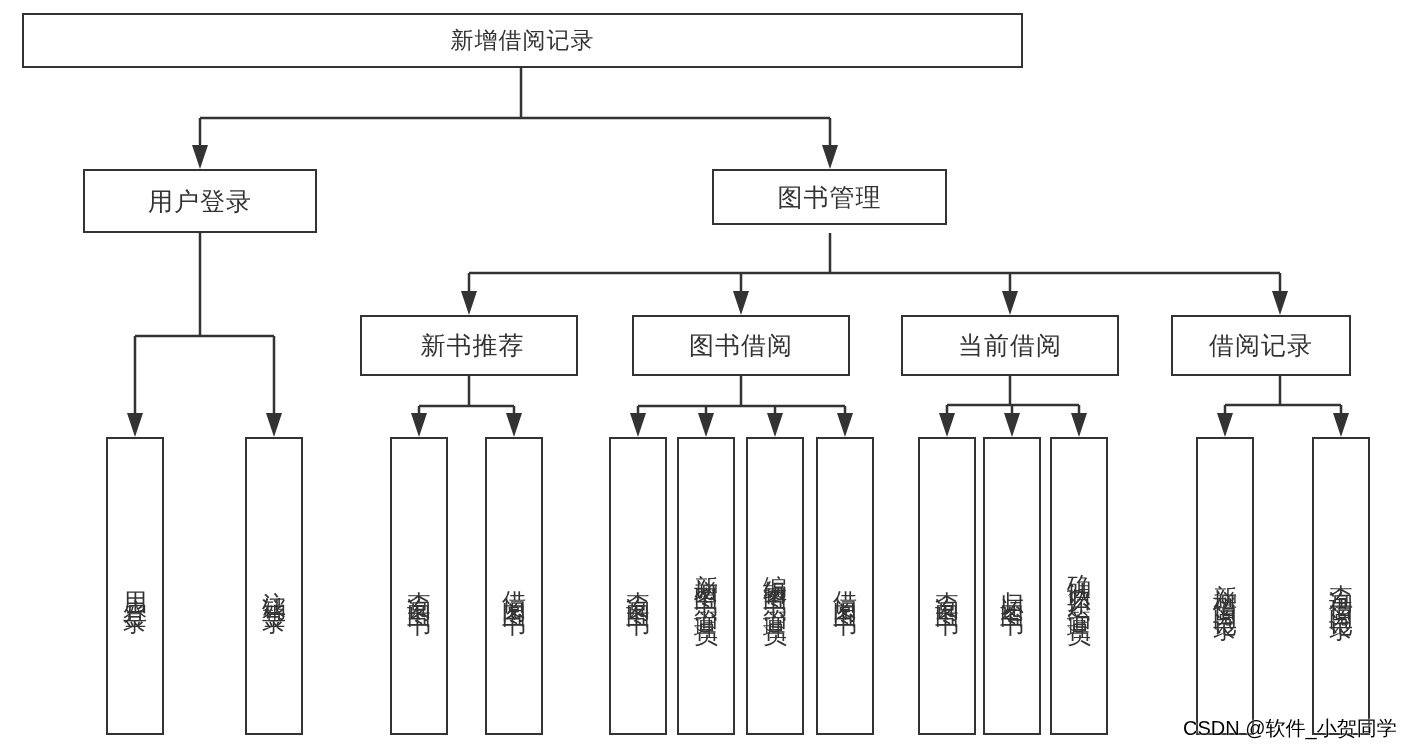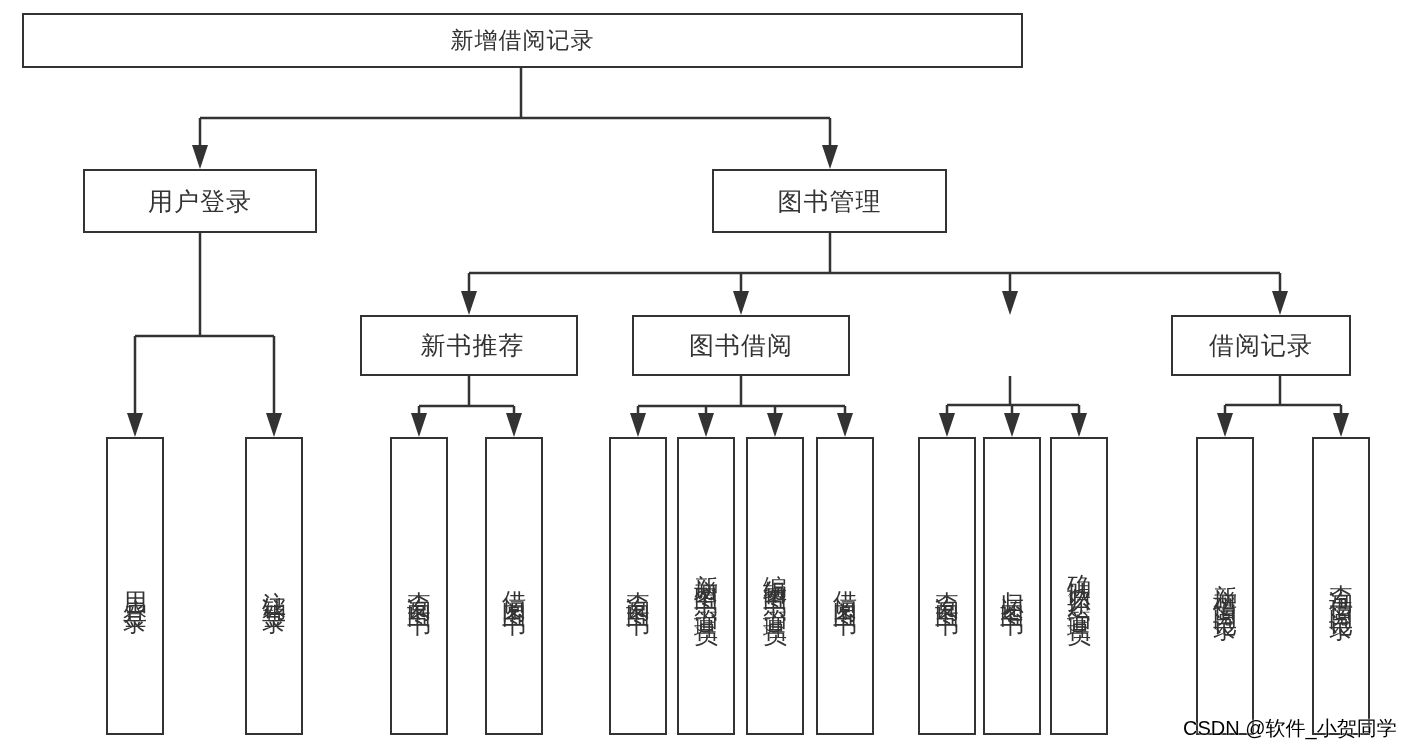--- a/index.html
+++ b/index.html
@@ -37,21 +37,21 @@
     writing-mode: vertical-rl;
     text-orientation: mixed;
     font-size: 24px;
     letter-spacing: 7px;
     line-height: 1;
     white-space: nowrap;
   }
   
   #node-root          { left: 22px;   top: 13px;  width: 1001px; height: 55px; }
   #node-user-login    { left: 83px;   top: 169px; width: 234px;  height: 64px; }
-  #node-book-mgmt     { left: 712px;  top: 169px; width: 235px;  height: 64px; }
+  #node-book-mgmt     { left: 712px;  top: 169px; width: 235px;  height: 56px; }
   #node-new-book-rec  { left: 360px;  top: 315px; width: 218px;  height: 61px; padding-left: 7px; }
   #node-book-borrow   { left: 632px;  top: 315px; width: 218px;  height: 61px; text-align: center; }
   #node-cur-borrow    { left: 901px;  top: 315px; width: 218px;  height: 61px; }
   #node-borrow-record { left: 1171px; top: 315px; width: 180px;  height: 61px; }
   .leaf { top: 437px; width: 58px; height: 298px; }
   #leaf-user-login  { left: 106px;  }
   #leaf-logout      { left: 245px;  }
   #leaf-nb-query    { left: 390px;  }
   #leaf-nb-borrow   { left: 485px;  }
   #leaf-bb-query    { left: 609px;  }
@@ -129,20 +129,23 @@
   <div class="box h-box" id="node-book-mgmt">
     <span>图书管理</span>
   </div>
 
   <div class="box h-box" id="node-new-book-rec">
     <span>新书推荐</span>
   </div>
   <div class="box h-box" id="node-book-borrow">
     <span>图书借阅</span>
   </div>
+  <div class="box h-box" id="node-cur-borrow">
+    <span>当前借阅</span>
+  </div>
   <div class="box h-box" id="node-borrow-record">
     <span>借阅记录</span>
   </div>
 
   <div class="box v-box leaf" id="leaf-user-login">
     <span>用户登录</span>
   </div>
   <div class="box v-box leaf" id="leaf-logout">
     <span>注销登录</span>
   </div>

